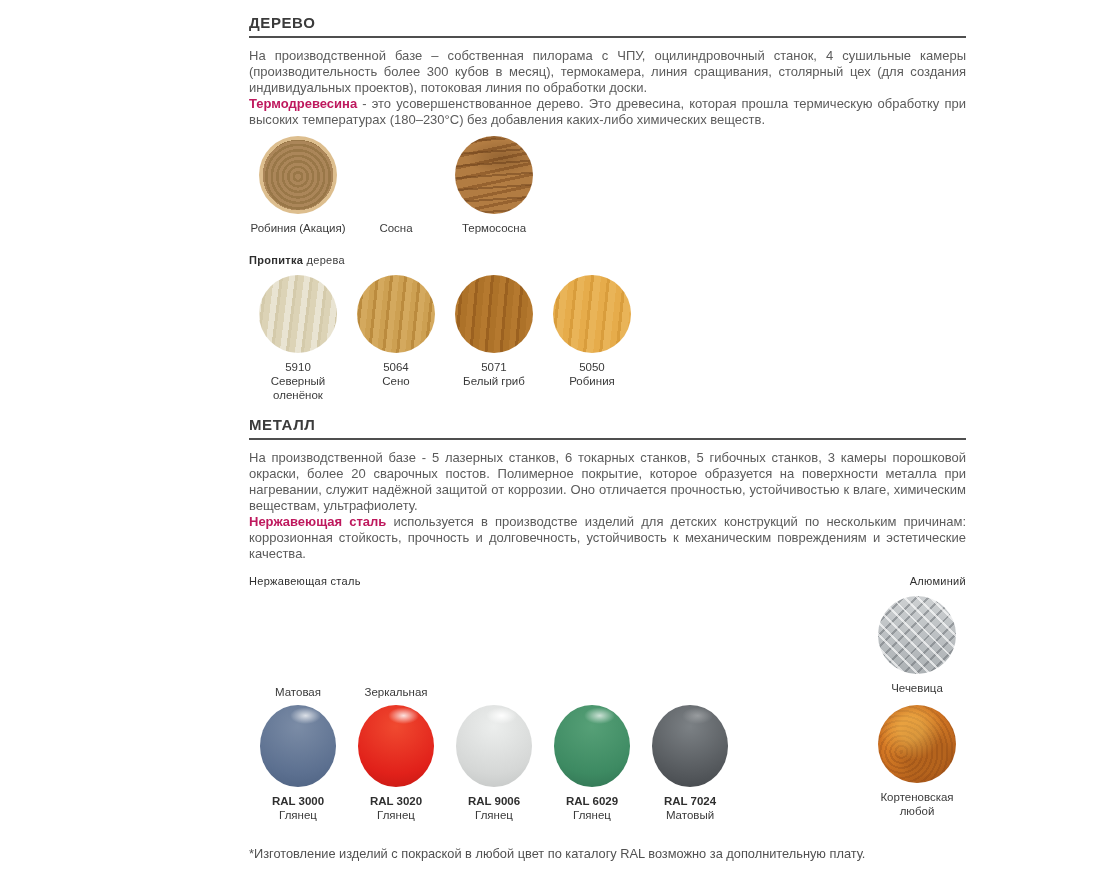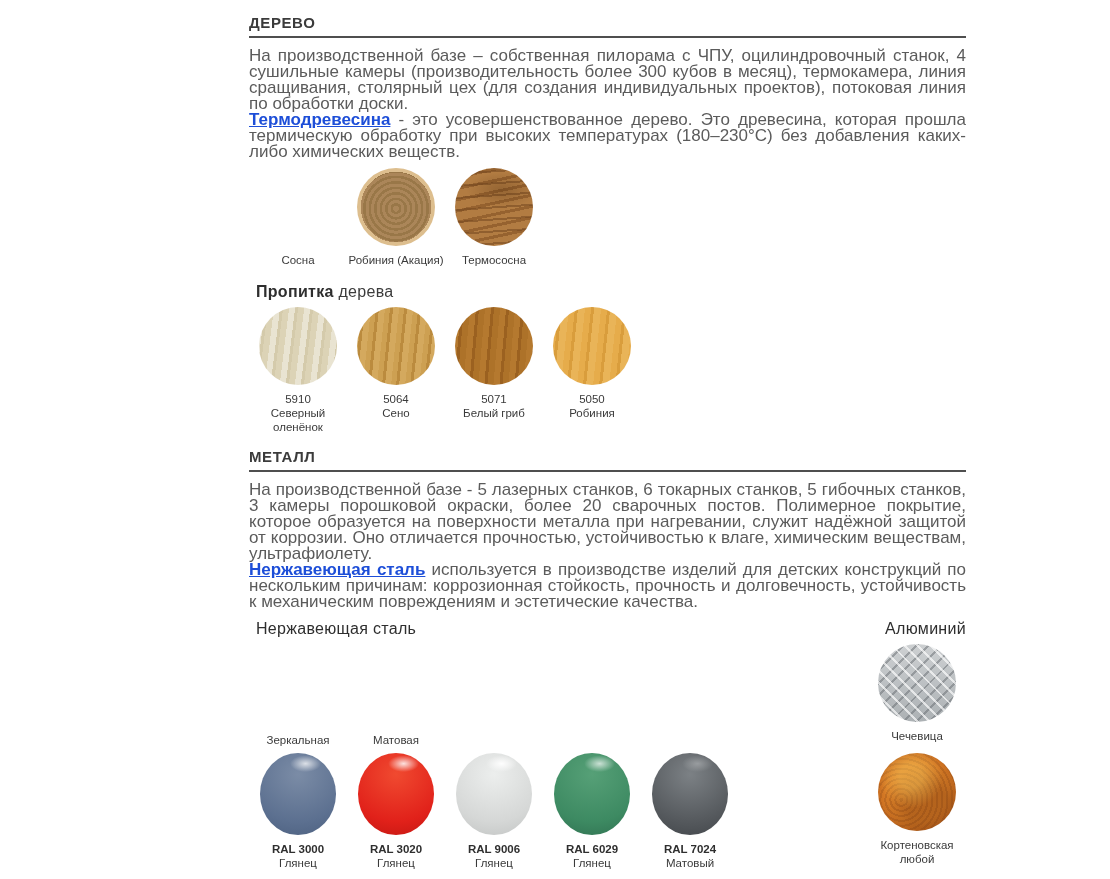--- a/index.html
+++ b/index.html
@@ -6,25 +6,25 @@
   html,body { background:#ffffff; }
   body { font-family:"Liberation Sans", sans-serif; }
   .page { position:relative; width:1110px; height:879px; background:#fff; overflow:hidden; }
   .content { position:absolute; left:249px; top:0; width:717px; }
 
   
   .sec-title { margin-top:14px; font-size:15px; font-weight:700; letter-spacing:.6px; color:#3b3b3b; line-height:18px; }
   .sec-rule { border:0; border-top:2px solid #4f4f4f; margin-top:4px; }
 
   
-  .para { margin-top:10px; font-size:17px; line-height:16px; color:#5b5b5b; text-align:justify; }
-  .para b { color:#1d4ed8;text-decoration:underline; }
-
-  
-  .subhead { font-size:16px; color:#2e2e2e; letter-spacing:.3px; line-height:18px; font-weight:600;margin-left:7px; }
+  .para { margin-top:10px; font-size:13px; line-height:16px; color:#5b5b5b; text-align:justify; }
+  .para b { color:#be185d; }
+
+  
+  .subhead { font-size:11px; color:#2e2e2e; letter-spacing:.3px; line-height:18px; font-weight:600; }
   .subhead .light { font-weight:400; color:#3c3c3c; }
   .subhead-row { display:flex; justify-content:space-between; align-items:flex-end; }
 
   
   .swatch-row { display:flex; margin-top:6px; }
   .swatch-row.between { justify-content:space-between; }
   .group { display:flex; }
   .cell { width:98px; display:flex; flex-direction:column; align-items:center; }
   .cell-label { margin-top:7px; font-size:11.5px; line-height:14px; color:#3a3a3a; text-align:center; }
   .cell-label .code { display:block; }
@@ -108,26 +108,26 @@
     <div class="sec-title">ДЕРЕВО</div>
     <hr class="sec-rule">
 
     <div class="para">
       <span>На производственной базе – собственная пилорама с ЧПУ, оцилиндровочный станок, 4 сушильные камеры (производительность более 300 кубов в месяц), термокамера, линия сращивания, столярный цех (для создания индивидуальных проектов), потоковая линия по обработки доски.</span><br>
       <b>Термодревесина</b><span> - это усовершенствованное дерево. Это древесина, которая прошла термическую обработку при высоких температурах (180–230°С) без добавления каких-либо химических веществ.</span>
     </div>
 
     <div class="swatch-row mt-wood-row">
       <div class="cell">
+        <div class="circle sw-robinia"></div>
+        <div class="cell-label">Робиния (Акация)</div>
+      </div>
+      <div class="cell">
         <div class="circle sw-pine"></div>
         <div class="cell-label">Сосна</div>
-      </div>
-      <div class="cell">
-        <div class="circle sw-robinia"></div>
-        <div class="cell-label">Робиния (Акация)</div>
       </div>
       <div class="cell">
         <div class="circle sw-thermopine"></div>
         <div class="cell-label">Термососна</div>
       </div>
     </div>
 
     <div class="subhead mt-impreg-title">
       <span>Пропитка</span><span class="light"> дерева</span>
     </div>
@@ -172,27 +172,27 @@
     </div>
 
     <div class="subhead-row mt-stainless">
       <div class="subhead light" style="font-weight:400;">Нержавеющая сталь</div>
       <div class="subhead light" style="font-weight:400;">Алюминий</div>
     </div>
 
     <div class="swatch-row between">
       <div class="group">
         <div class="cell">
+          <div class="ball sw-matte"></div>
+          <div class="cell-label">Матовая</div>
+        </div>
+        <div class="cell">
           <div class="ball sw-mirror"></div>
           <div class="cell-label">Зеркальная</div>
         </div>
-        <div class="cell">
-          <div class="ball sw-matte"></div>
-          <div class="cell-label">Матовая</div>
-        </div>
       </div>
       <div class="cell">
         <div class="circle sw-checker"></div>
         <div class="cell-label">Чечевица</div>
       </div>
     </div>
 
 
     <div class="swatch-row between">
       <div class="group">

